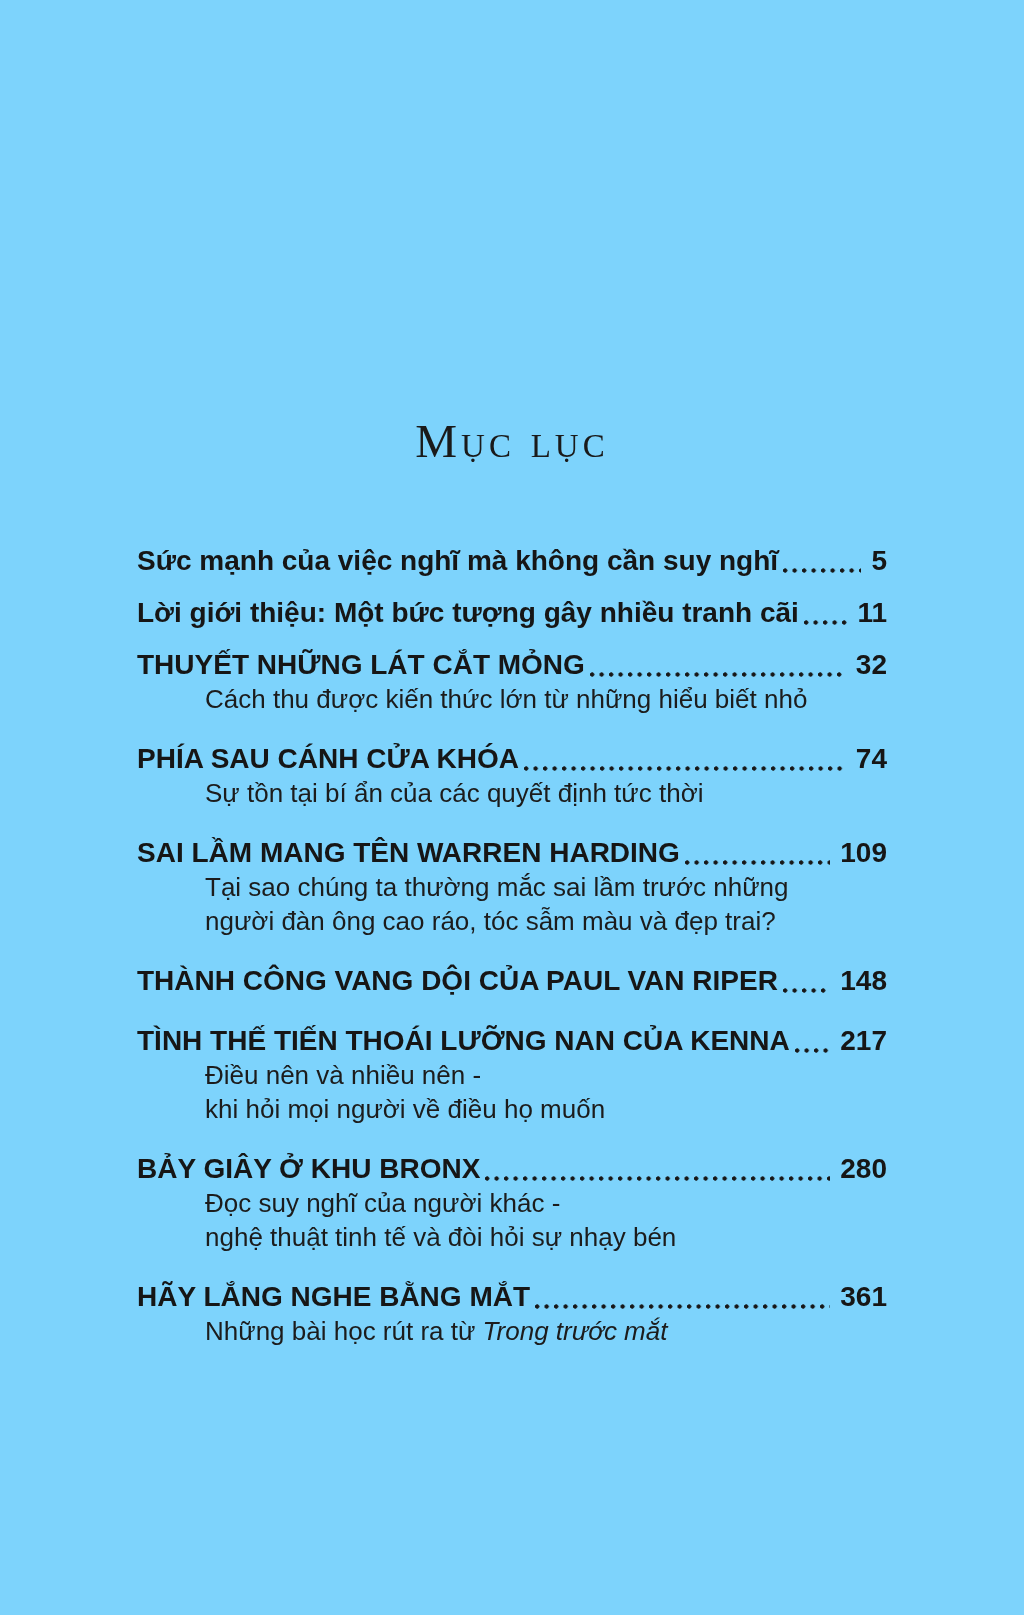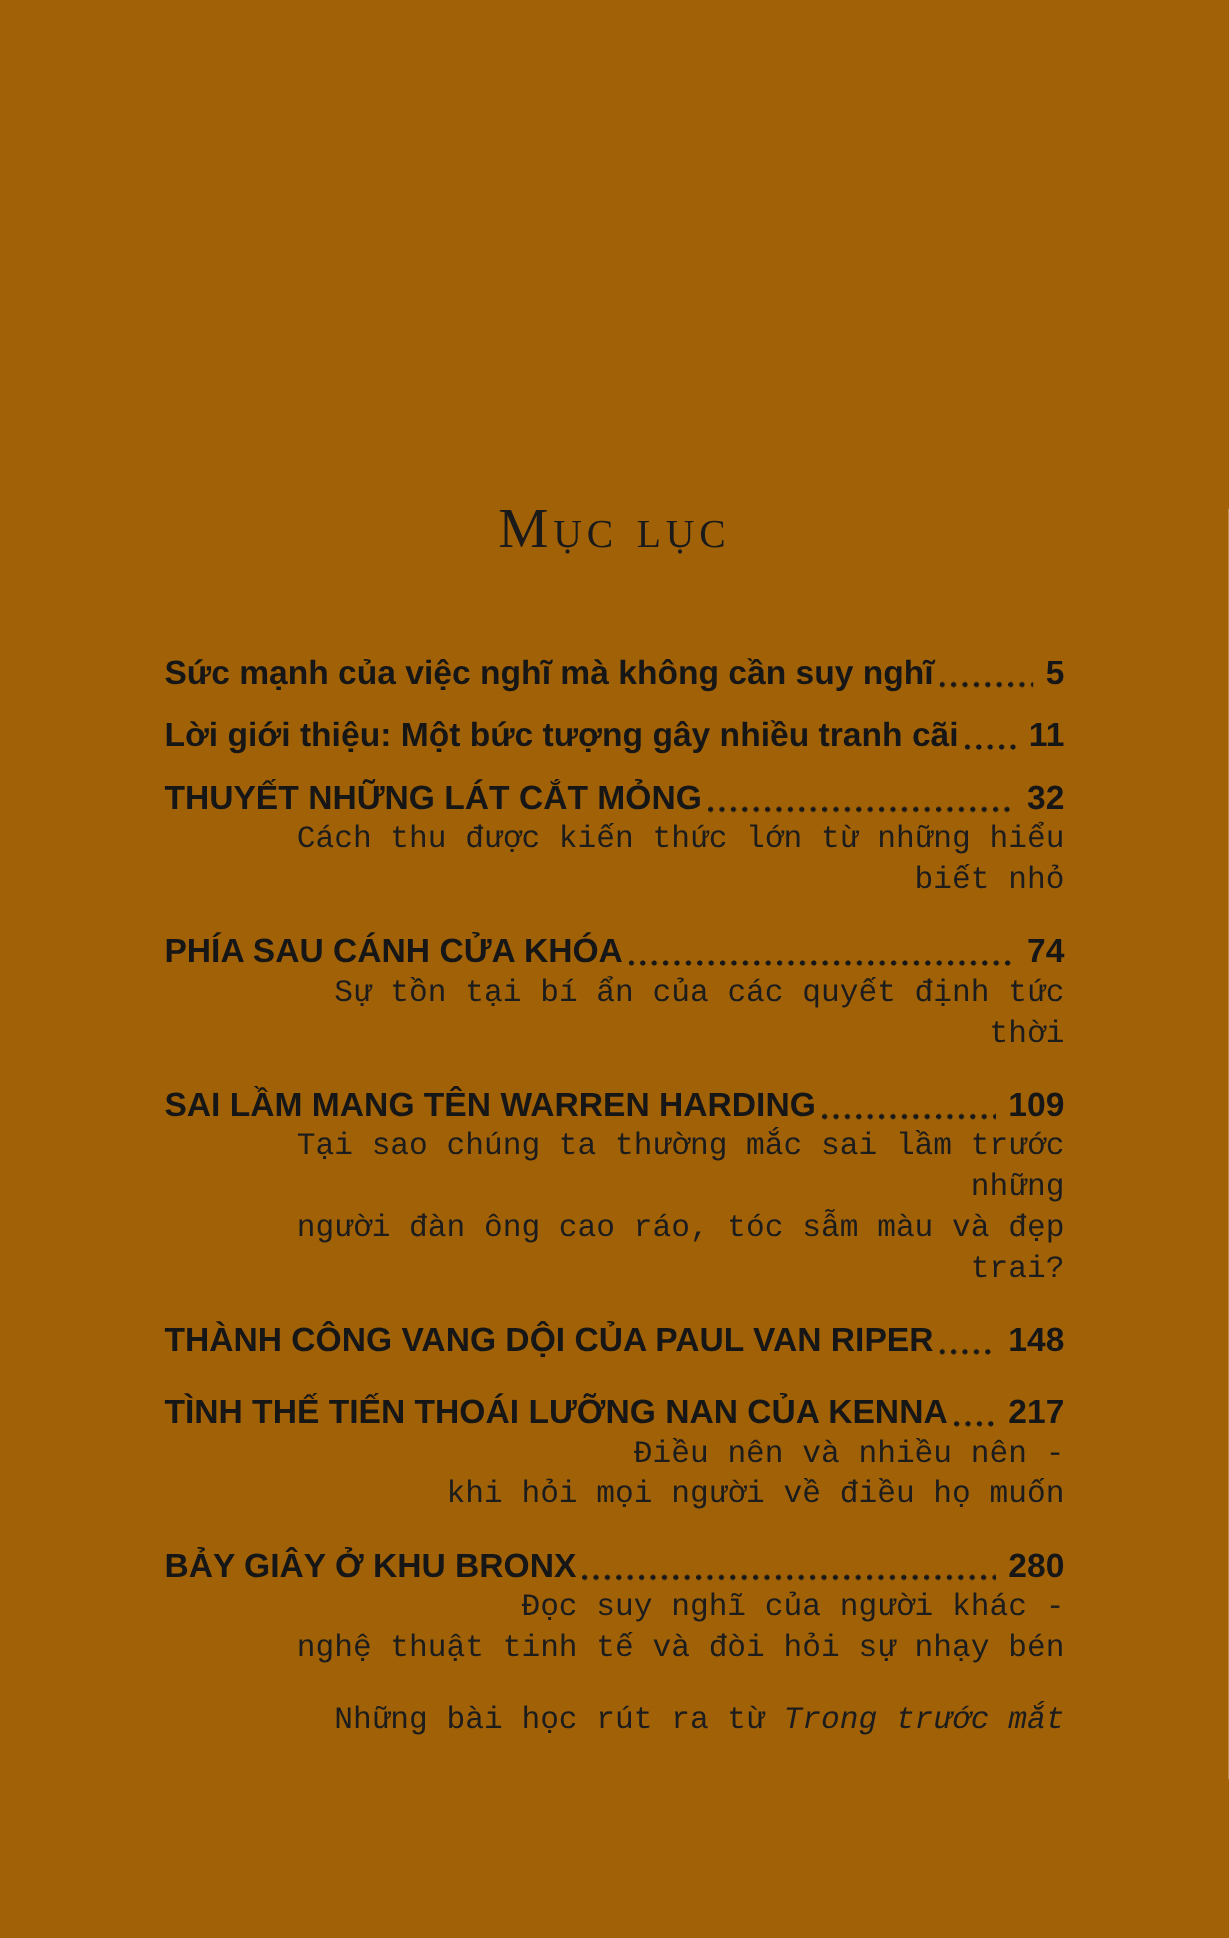--- a/index.html
+++ b/index.html
@@ -13,21 +13,21 @@
     position: relative;
     font-family: "Liberation Sans", sans-serif;
     color: #161616;
     overflow: hidden;
   }
   .page {
     box-sizing: border-box;
     width: 1024px;
     height: 1615px;
     padding: 416px 137px 0 137px;
-    background: #a16207;
+    background: #7dd3fc;
   }
   .toc-title {
     font-family: "Liberation Serif", "DejaVu Serif", serif;
     font-variant: small-caps;
     font-weight: 400;
     font-size: 47px;
     line-height: 50px;
     letter-spacing: 4px;
     text-align: center;
     color: #1a1a1a;
@@ -61,27 +61,26 @@
     margin-bottom: 18px;
     align-items: flex-end;
   }
   .front-row:last-of-type {
     margin-bottom: 40px;
   }
   .chapter {
     margin-bottom: 26px;
   }
   .chapter-sub {
-    font-family: Liberation Mono, monospace;
+    font-family: Liberation Sans, sans-serif;
     font-weight: 400;
     font-size: 26px;
     line-height: 34px;
     color: #1c1c1c;
     padding-left: 68px;
-    text-align: right;
   }
   .ital {
     font-style: italic;
   }
 </style>
 </head>
 <body>
 
 <div class="page">
 
@@ -149,16 +148,21 @@
     <div class="toc-row">
       <span class="row-label">BẢY GIÂY Ở KHU BRONX</span>
       <span class="leader"></span>
       <span class="page-num">280</span>
     </div>
     <div class="chapter-sub">Đọc suy nghĩ của người khác -</div>
     <div class="chapter-sub">nghệ thuật tinh tế và đòi hỏi sự nhạy bén</div>
   </div>
 
   <div class="chapter">
+    <div class="toc-row">
+      <span class="row-label">HÃY LẮNG NGHE BẰNG MẮT</span>
+      <span class="leader"></span>
+      <span class="page-num">361</span>
+    </div>
     <div class="chapter-sub"><span>Những bài học rút ra từ </span><span class="ital">Trong trước mắt</span></div>
   </div>
 
 </div>
 
 </body></html>

